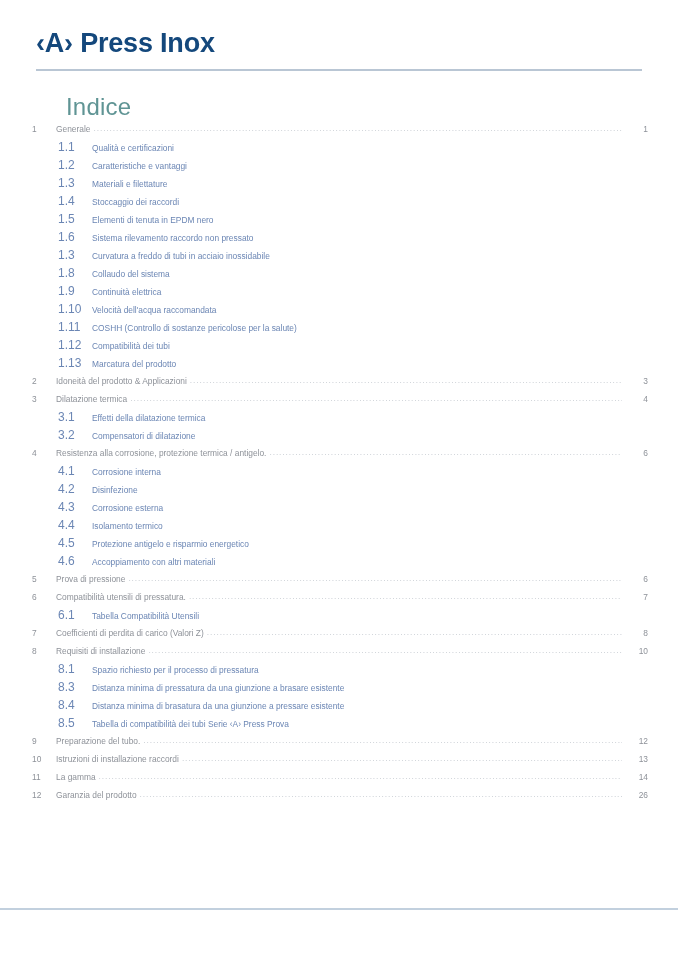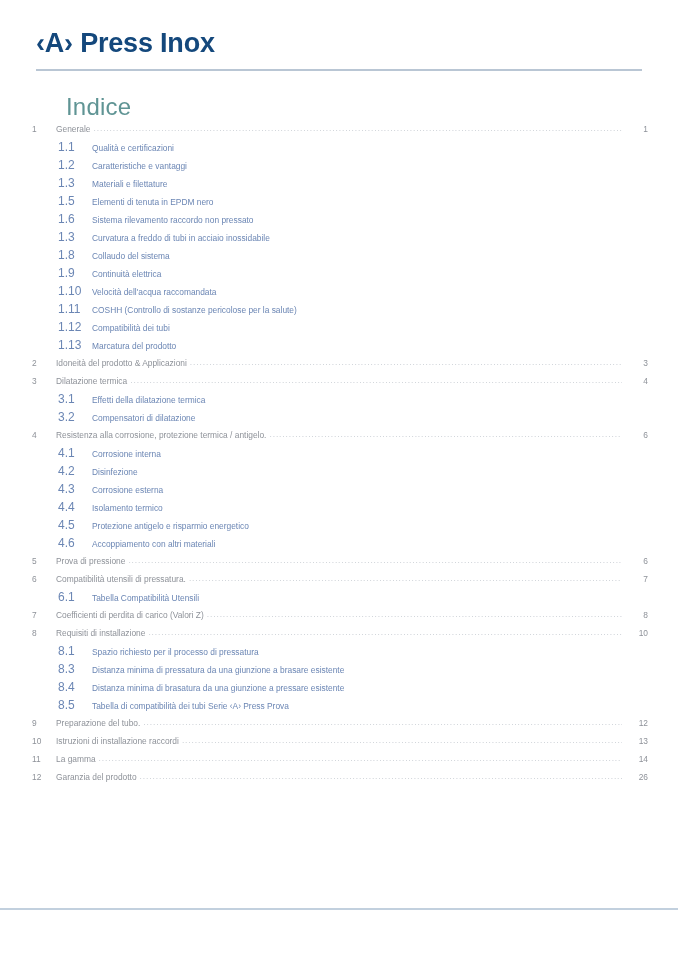--- a/index.html
+++ b/index.html
@@ -171,20 +171,26 @@
         <span class="leader blank"></span>
         <span class="toc-page"></span>
       </div>
       <div class="toc-row lvl2">
         <span class="toc-num">1.3</span>
         <span class="toc-label">Materiali e filettature</span>
         <span class="leader blank"></span>
         <span class="toc-page"></span>
       </div>
       <div class="toc-row lvl2">
+        <span class="toc-num">1.4</span>
+        <span class="toc-label">Stoccaggio dei raccordi</span>
+        <span class="leader blank"></span>
+        <span class="toc-page"></span>
+      </div>
+      <div class="toc-row lvl2">
         <span class="toc-num">1.5</span>
         <span class="toc-label">Elementi di tenuta in EPDM nero</span>
         <span class="leader blank"></span>
         <span class="toc-page"></span>
       </div>
       <div class="toc-row lvl2">
         <span class="toc-num">1.6</span>
         <span class="toc-label">Sistema rilevamento raccordo non pressato</span>
         <span class="leader blank"></span>
         <span class="toc-page"></span>

